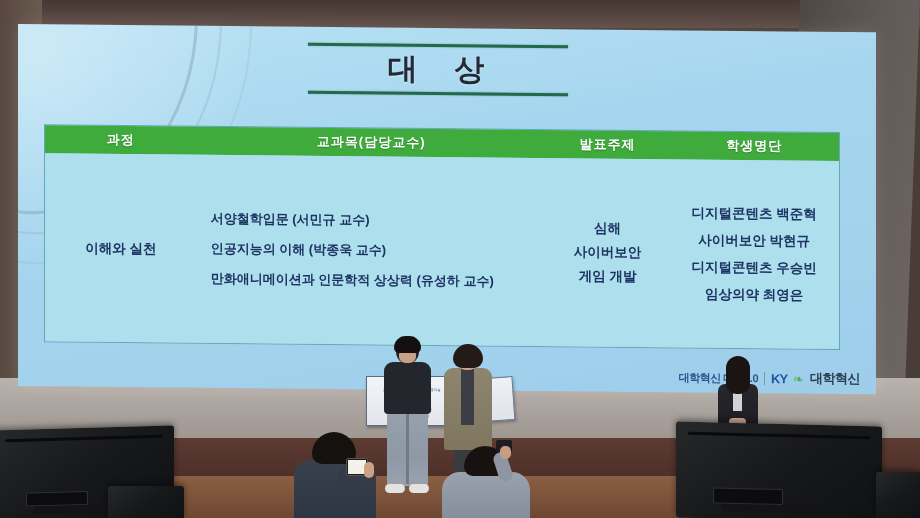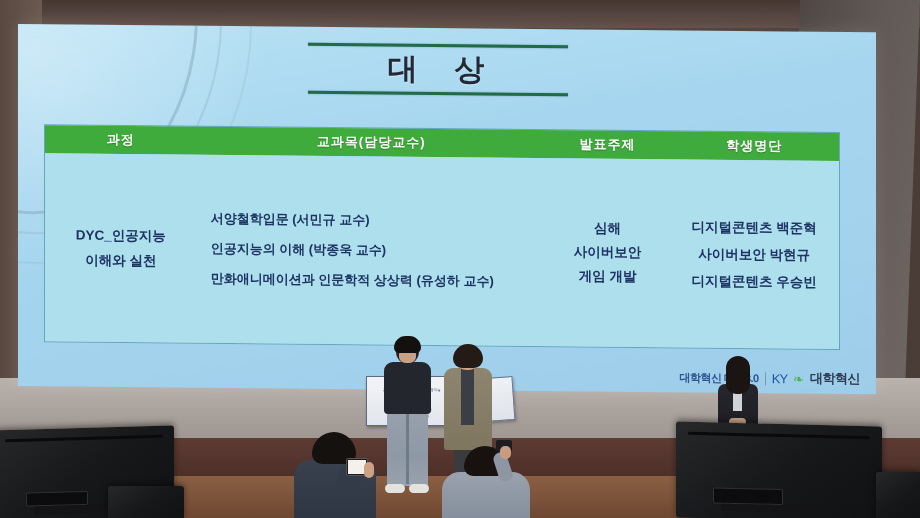--- a/index.html
+++ b/index.html
@@ -116,21 +116,21 @@
   .body-text.student { font-size: 13.5px; line-height: 27px; }
 
   
   .logo-bar {
     position: absolute; right: 16px; bottom: 6px;
     display: flex; align-items: center; gap: 6px; opacity: 0.95;
   }
   .logo-left-txt { font-size: 11px; font-weight: bold; color: #2a4f8f; letter-spacing: -0.5px; }
   .logo-div { width: 1px; height: 13px; background: #7d93ad; }
   .logo-mark {
-    font-size: 13px; font-weight: normal; color: #1a4fa0; letter-spacing: -1px;
+    font-size: 13px; font-weight: bold; color: #1a4fa0; letter-spacing: -1px;
   }
   .logo-leaf { color: #4cb050; font-size: 13px; }
   .logo-name { font-size: 13px; font-weight: bold; color: #27364d; letter-spacing: -0.5px; }
 
   
   .person { position: absolute; }
 
   
   #recipient { left: 378px; top: 338px; width: 58px; height: 160px; }
   #recipient .head { position:absolute; left: 18px; top: 0; width: 23px; height: 26px; border-radius: 45% 45% 48% 48%; background:#2a2220; }
@@ -241,40 +241,40 @@
       <div class="thead">
         <div class="th col-1">과정</div>
         <div class="th col-2">교과목(담당교수)</div>
         <div class="th col-3">발표주제</div>
         <div class="th col-4">학생명단</div>
       </div>
 
       <div class="tbody">
 
         <div class="td col-1 cell-center">
-          <div class="body-text">DYC_인공지능</div>
           <div class="body-text">이해와 실천</div>
         </div>
 
         <div class="td col-2 cell-left">
           <div class="body-text course">서양철학입문 (서민규 교수)</div>
           <div class="body-text course">인공지능의 이해 (박종욱 교수)</div>
           <div class="body-text course">만화애니메이션과 인문학적 상상력 (유성하 교수)</div>
         </div>
 
         <div class="td col-3 cell-center">
           <div class="body-text topic">심해</div>
           <div class="body-text topic">사이버보안</div>
           <div class="body-text topic">게임 개발</div>
         </div>
 
         <div class="td col-4 cell-center">
           <div class="body-text student">디지털콘텐츠 백준혁</div>
           <div class="body-text student">사이버보안 박현규</div>
           <div class="body-text student">디지털콘텐츠 우승빈</div>
+          <div class="body-text student">임상의약 최영은</div>
         </div>
 
       </div>
     </div>
 
     <div class="logo-bar">
       <div class="logo-left-txt">대학혁신 대학3.0</div>
       <div class="logo-div"></div>
       <div class="logo-mark">KY</div>
       <div class="logo-leaf">❧</div>

